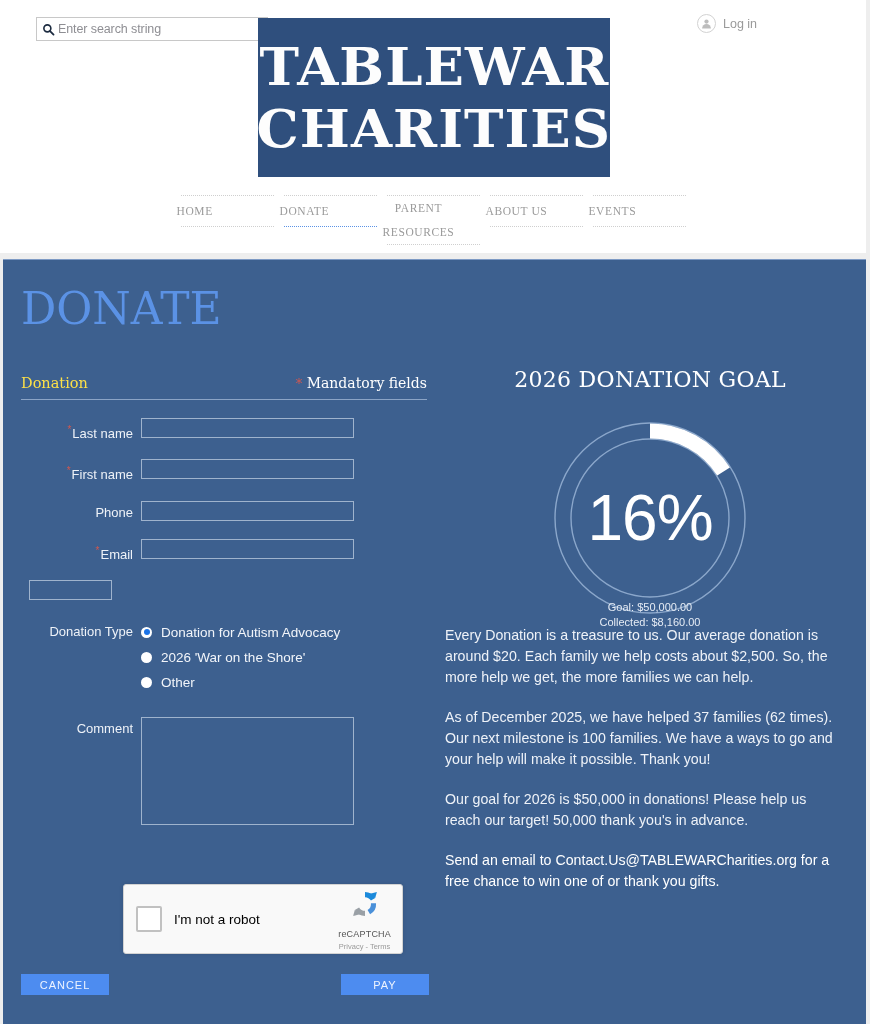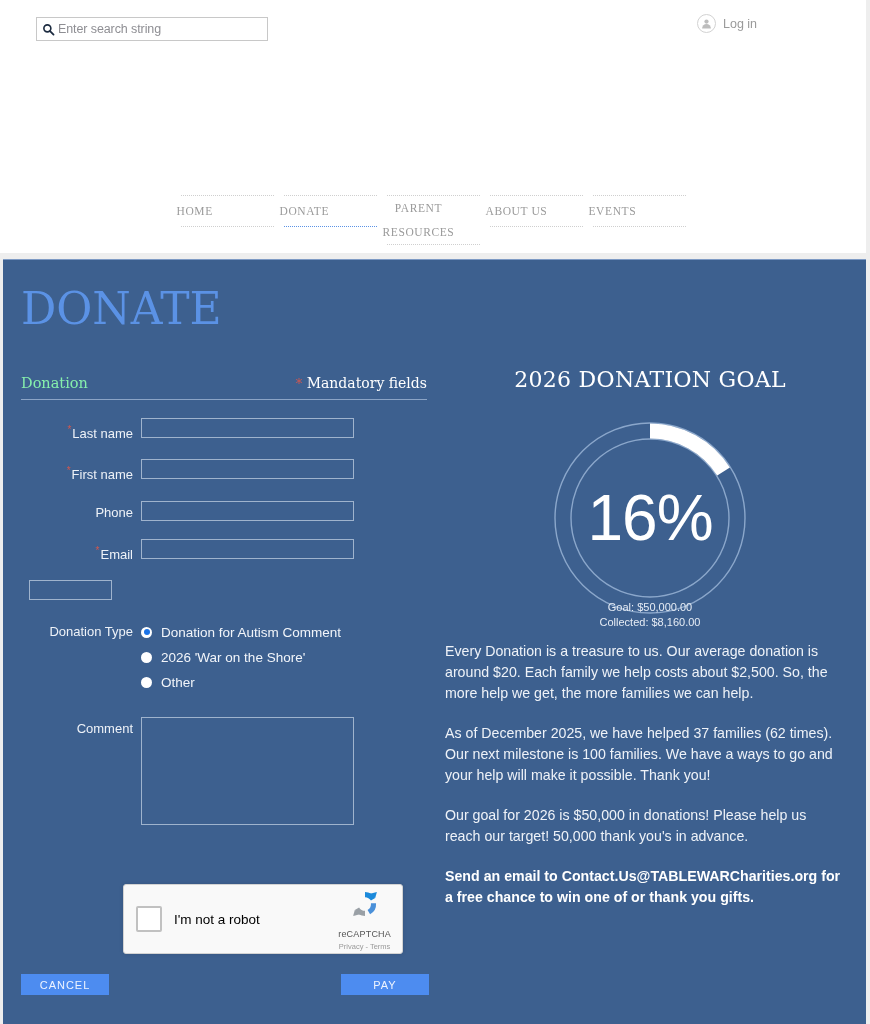--- a/index.html
+++ b/index.html
@@ -104,21 +104,21 @@
     letter-spacing: 0px;
     font-weight: normal;
   }
 
   
   .form-col { position: absolute; left: 18px; top: 115px; width: 406px; }
 
   .form-head { display: flex; justify-content: space-between; align-items: baseline; }
   .form-head-title {
     font-family: "DejaVu Serif", serif;
-    font-size: 14.5px; color: #86efac;
+    font-size: 14.5px; color: #fde047;
   }
   .form-head-mand {
     font-family: "DejaVu Serif", serif;
     font-size: 14px; color: #ffffff;
   }
   .ast { color: #d4574e; font-size: 13px; }
   .form-head-rule {
     margin-top: 8px;
     border-top: 1px solid #8ba4c6;
     width: 406px;
@@ -227,42 +227,46 @@
     position: absolute; left: 0; top: 0; width: 200px; height: 200px;
     display: flex; align-items: center; justify-content: center;
     font-size: 64px; color: #ffffff; font-weight: 300;
     letter-spacing: -1px;
   }
   .goal-nums {
     position: absolute; left: 0; top: 340px; width: 420px;
     text-align: center; font-size: 11px; color: #e6ecf5; line-height: 15px;
   }
 
-  .body-text { position: absolute; left: 5px; top: 381px; width: 400px; }
+  .body-text { position: absolute; left: 5px; top: 365px; width: 400px; }
   .body-text p {
     margin: 0 0 19px 0;
     font-size: 14.2px; line-height: 21px; color: #eef2f8;
   }
-  .body-text p.bold { font-weight: bold; color: #ffffff; margin-bottom: 10px; }
+  .body-text p.bold { font-weight: normal; color: #ffffff; margin-bottom: 10px; }
 </style>
 </head>
 <body>
 
 <div id="page">
 
   <div class="header">
 
     <div class="search-box">
       <svg class="search-icon" viewBox="0 0 16 16">
         <circle cx="6.6" cy="6.6" r="4.3" fill="none" stroke="#1c2b40" stroke-width="2"></circle>
         <line x1="9.9" y1="9.9" x2="14.2" y2="14.2" stroke="#1c2b40" stroke-width="2.2" stroke-linecap="round"></line>
       </svg>
       <span class="search-ph">Enter search string</span>
     </div>
 
+    <div class="logo">
+      <div class="logo-line">TABLEWAR</div>
+      <div class="logo-line">CHARITIES</div>
+    </div>
 
     <div class="login">
       <span class="login-avatar">
         <svg width="13" height="13" viewBox="0 0 16 16">
           <circle cx="8" cy="5.6" r="2.6" fill="#bdbdbd"></circle>
           <path d="M2.6 14 a5.4 5.4 0 0 1 10.8 0 z" fill="#bdbdbd"></path>
         </svg>
       </span>
       <span class="login-label">Log in</span>
     </div>
@@ -343,21 +347,21 @@
 
       <div class="field-row">
         <input class="text-input w-narrow" type="text" value="" style="">
       </div>
 
       <div class="radio-row">
         <div class="field-label">Donation Type</div>
         <div class="radio-group">
           <div class="radio-opt">
             <span class="radio-dot sel"></span>
-            <span class="radio-label">Donation for Autism Comment</span>
+            <span class="radio-label">Donation for Autism Advocacy</span>
           </div>
           <div class="radio-opt">
             <span class="radio-dot"></span>
             <span class="radio-label">2026 'War on the Shore'</span>
           </div>
           <div class="radio-opt">
             <span class="radio-dot"></span>
             <span class="radio-label">Other</span>
           </div>
         </div>

